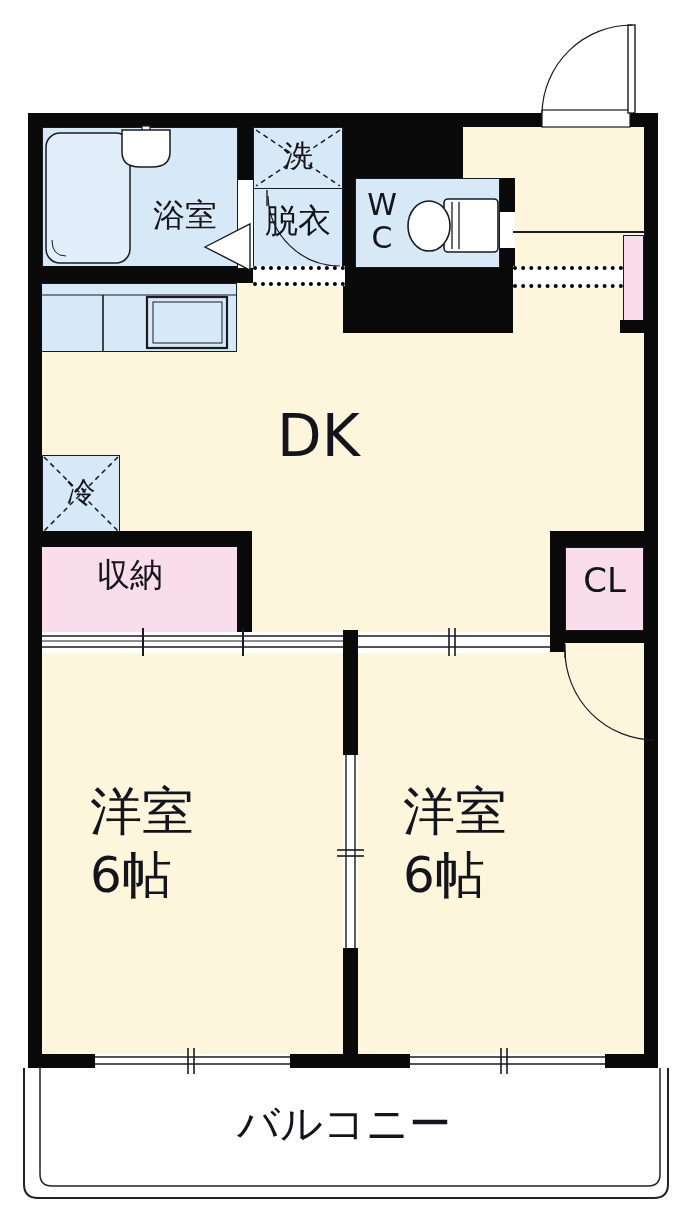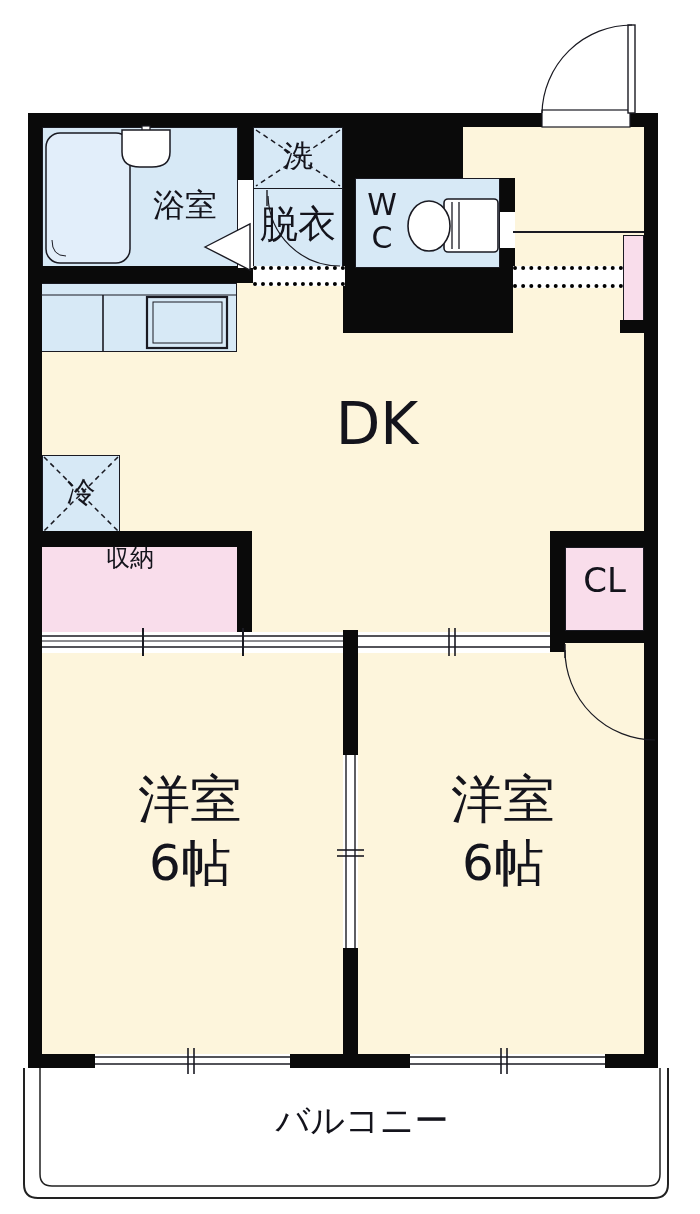--- a/index.html
+++ b/index.html
@@ -1,21 +1,21 @@
 <!DOCTYPE html>
 <html style="--cream: #fdf5dc; --wet: #d7e9f6; --pink: #f9ddeb; --wall: #0a0a0a;"><head>
 <meta charset="utf-8">
 <style>
   html,body{margin:0;padding:0;background:#fff;}
   #stage{position:relative;width:700px;height:1214px;background:#fff;overflow:hidden;
          font-family:"DejaVu Sans",sans-serif;color:#111;}
   .abs{position:absolute;}
   .room-label{position:absolute;text-align:center;white-space:pre-line;color:#14141c;
               font-weight:500;line-height:1.06;}
-  .stacked{display:flex;flex-direction:column;align-items:center;}
+  .stacked{display:flex;flex-direction:column;align-items:flex-start;margin-top:12px;}
   .cream{background:var(--cream);}
   .wet{background:var(--wet);}
   .pink{background:var(--pink);}
   .wall{background:var(--wall);}
   .whitegap{background:#fff;}
   .thinb{border:1px solid #1a1a22;box-sizing:border-box;}
   .dotted-strip{background:#fff;border-top:4px dotted #000;border-bottom:4px dotted #000;box-sizing:border-box;}
   svg{position:absolute;left:0;top:0;pointer-events:none;}
 </style>
 </head>
@@ -153,34 +153,34 @@
       <line x1="95" y1="1064" x2="290" y2="1064" stroke-width="1.6"></line>
       <line x1="188" y1="1048" x2="188" y2="1074" stroke-width="1.6"></line>
       <line x1="194" y1="1048" x2="194" y2="1074" stroke-width="1.6"></line>
       <line x1="410" y1="1057" x2="605" y2="1057" stroke-width="1.6"></line>
       <line x1="410" y1="1064" x2="605" y2="1064" stroke-width="1.6"></line>
       <line x1="501" y1="1048" x2="501" y2="1074" stroke-width="1.6"></line>
       <line x1="507" y1="1048" x2="507" y2="1074" stroke-width="1.6"></line>
     </g>
   </svg>
 
-  <div class="room-label" style="left:140px;top:189px;width:90px;font-size:32px;">浴室</div>
+  <div class="room-label" style="left:140px;top:199px;width:90px;font-size:32px;">浴室</div>
   <div class="room-label" style="left:253px;top:140px;width:90px;font-size:30px;">洗</div>
-  <div class="room-label" style="left:249px;top:204px;width:98px;font-size:38px;">脱衣</div>
+  <div class="room-label" style="left:249px;top:204px;width:98px;font-size:33px;">脱衣</div>
   <div class="room-label" style="left:360px;top:188px;width:44px;font-size:30px;line-height:1.1;">W
 C</div>
   <div class="room-label stacked" style="left:277px;top:394px;width:200px;">
     <div style="font-size:58px;">DK</div>
   </div>
   <div class="room-label" style="left:42px;top:477px;width:78px;font-size:29px;">冷</div>
-  <div class="room-label" style="left:42px;top:546px;width:176px;font-size:24px;">収納</div>
+  <div class="room-label" style="left:42px;top:558px;width:176px;font-size:33px;">収納</div>
   <div class="room-label" style="left:565px;top:562px;width:79px;font-size:34px;">CL</div>
   <div class="room-label stacked" style="left:90px;top:772px;width:200px;">
     <div style="font-size:52px;">洋室</div>
     <div style="font-size:50px;margin-top:10px;">6帖</div>
   </div>
   <div class="room-label stacked" style="left:403px;top:772px;width:200px;">
     <div style="font-size:52px;">洋室</div>
     <div style="font-size:50px;margin-top:10px;">6帖</div>
   </div>
-  <div class="room-label" style="left:212px;top:1102px;width:300px;font-size:34px;">バルコニー</div>
+  <div class="room-label" style="left:194px;top:1102px;width:300px;font-size:42px;">バルコニー</div>
 
 </div>
 
 </body></html>

